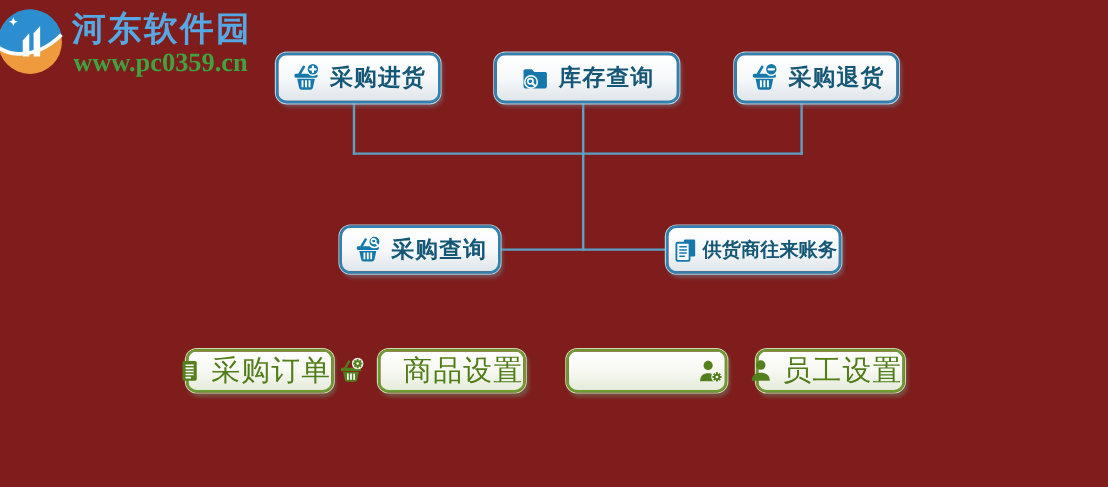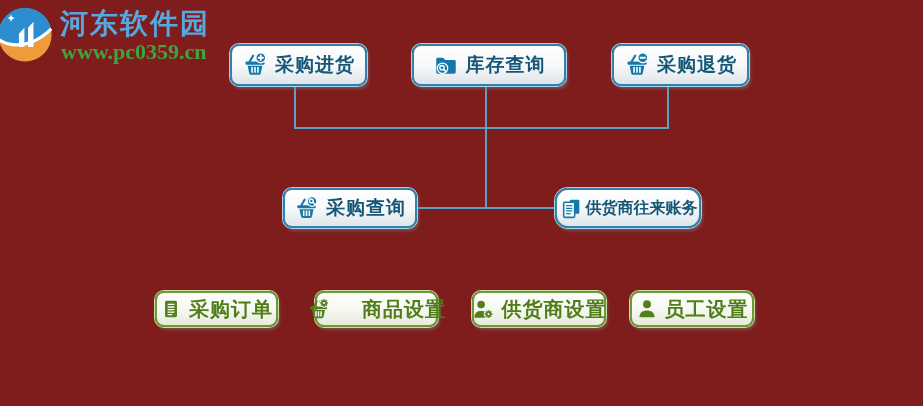--- a/index.html
+++ b/index.html
@@ -17,29 +17,29 @@
 
   
   .btn{position:absolute;display:flex;align-items:center;justify-content:center;gap:7px;
        border-radius:9px;cursor:pointer;white-space:nowrap;box-sizing:border-box;}
   .btn-blue{border:2px solid #2f83b2;background:linear-gradient(#ffffff,#f6f8fa 52%,#dfe5e9);
        box-shadow:0 0 0 1px #aed0e2, 2px 3px 3px rgba(115,125,135,.5);
        color:#155776;font-weight:bold;font-size:19px;letter-spacing:1px;align-items:center;}
   .btn-blue .icon{color:#1478aa;}
   .btn-green{border:2px solid #6d9a33;background:linear-gradient(#ffffff,#f6f8f1 52%,#e6ebdb);
        box-shadow:0 0 0 1px #cadcab, 2px 3px 3px rgba(115,125,105,.5);
-       color:#4f7d17;font-weight:bold;font-size:20px;letter-spacing:1px;}
+       color:#4f7d17;font-weight:normal;font-size:24px;letter-spacing:1px;justify-content:flex-end;}
   .btn-green .icon{color:#53801d;}
   .icon{display:block;flex:0 0 auto;}
 
   #btn-purchase-in{left:230px;top:44px;width:137px;height:42px;}
   #btn-stock-query{left:412px;top:44px;width:154px;height:42px;}
   #btn-purchase-return{left:600px;top:44px;width:137px;height:42px;margin-left:12px;}
   #btn-purchase-query{left:283px;top:188px;width:134px;height:40px;}
-  #btn-supplier-accounts{left:555px;top:188px;width:146px;height:40px;font-size:16px;letter-spacing:0;gap:2px;border-radius:13px;}
+  #btn-supplier-accounts{left:555px;top:188px;width:146px;height:40px;font-size:16px;letter-spacing:0;gap:2px;}
   #btn-purchase-order{left:155px;top:291px;width:123px;height:36px;}
   #btn-product-settings{left:315px;top:291px;width:123px;height:36px;gap:32px;}
   #btn-supplier-settings{left:472px;top:291px;width:134px;height:36px;}
   #btn-employee-settings{left:630px;top:291px;width:124px;height:36px;}
 </style>
 </head>
 <body>
 
 <div class="stage">
 
@@ -162,21 +162,20 @@
       <path d="M2.5 20.5 c0 -5 3.1 -7 7 -7 s7 2 7 7 z" fill="currentColor"></path>
       <g transform="translate(17.2,16.8)">
         <circle r="5" fill="#eff1ec"></circle>
         <g stroke="currentColor" stroke-width="1.7">
           <path d="M0 -4 V-2 M0 4 V2 M-4 0 H-2 M4 0 H2 M-2.8 -2.8 L-1.5 -1.5 M2.8 2.8 L1.5 1.5 M-2.8 2.8 L-1.5 1.5 M2.8 -2.8 L1.5 -1.5"></path>
         </g>
         <circle r="2.7" fill="currentColor"></circle>
         <circle r="1.1" fill="#ffffff"></circle>
       </g>
     </svg>
-    <span>供货商设置</span>
   </div>
 
   <div class="btn btn-green" id="btn-employee-settings">
     <svg class="icon" width="22" height="22" viewBox="0 0 24 24">
       <circle cx="12" cy="6.8" r="4.3" fill="currentColor"></circle>
       <path d="M3.8 21 c0 -5.2 3.7 -7.3 8.2 -7.3 s8.2 2.1 8.2 7.3 z" fill="currentColor"></path>
     </svg>
     <span>员工设置</span>
   </div>
 

